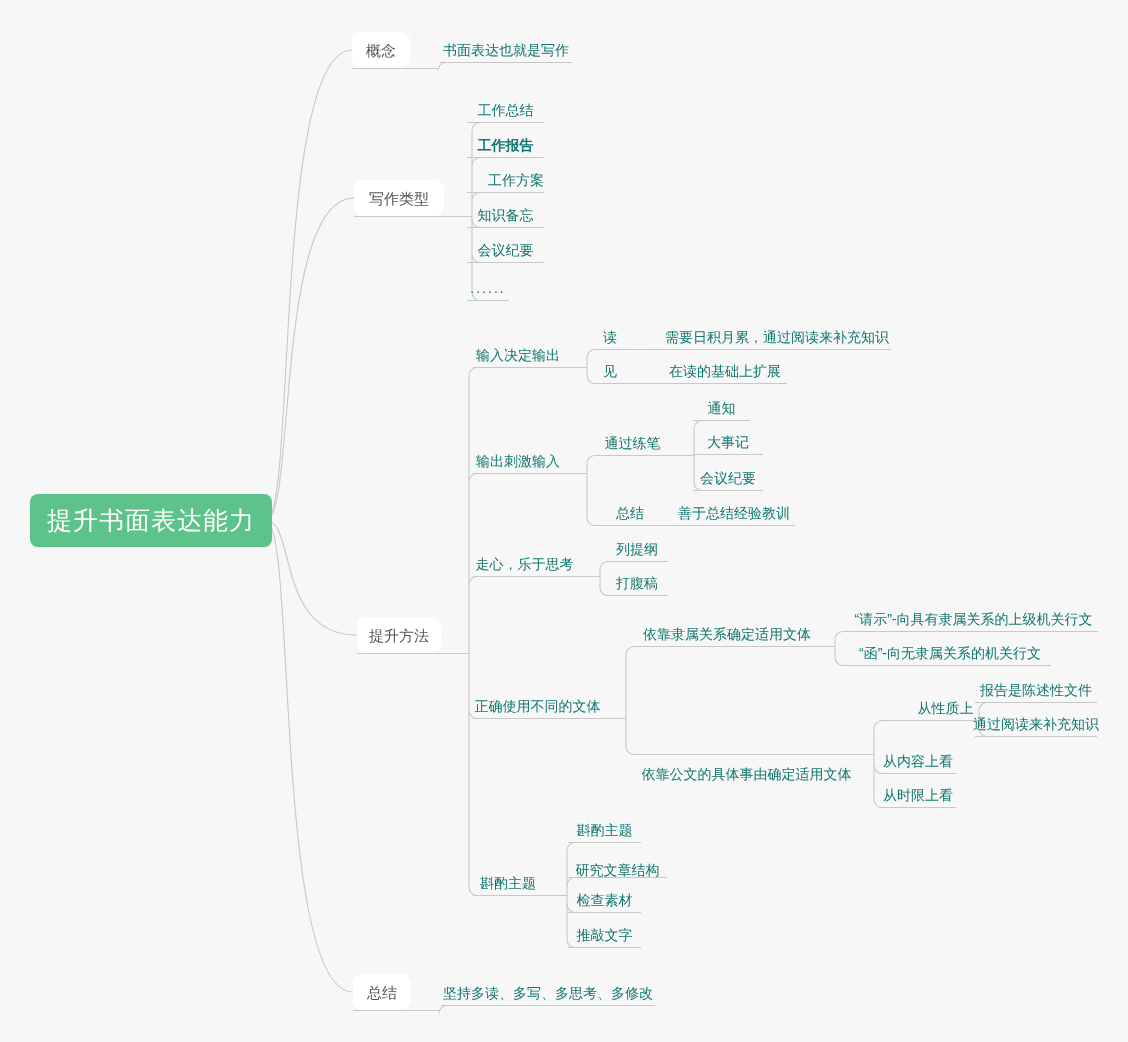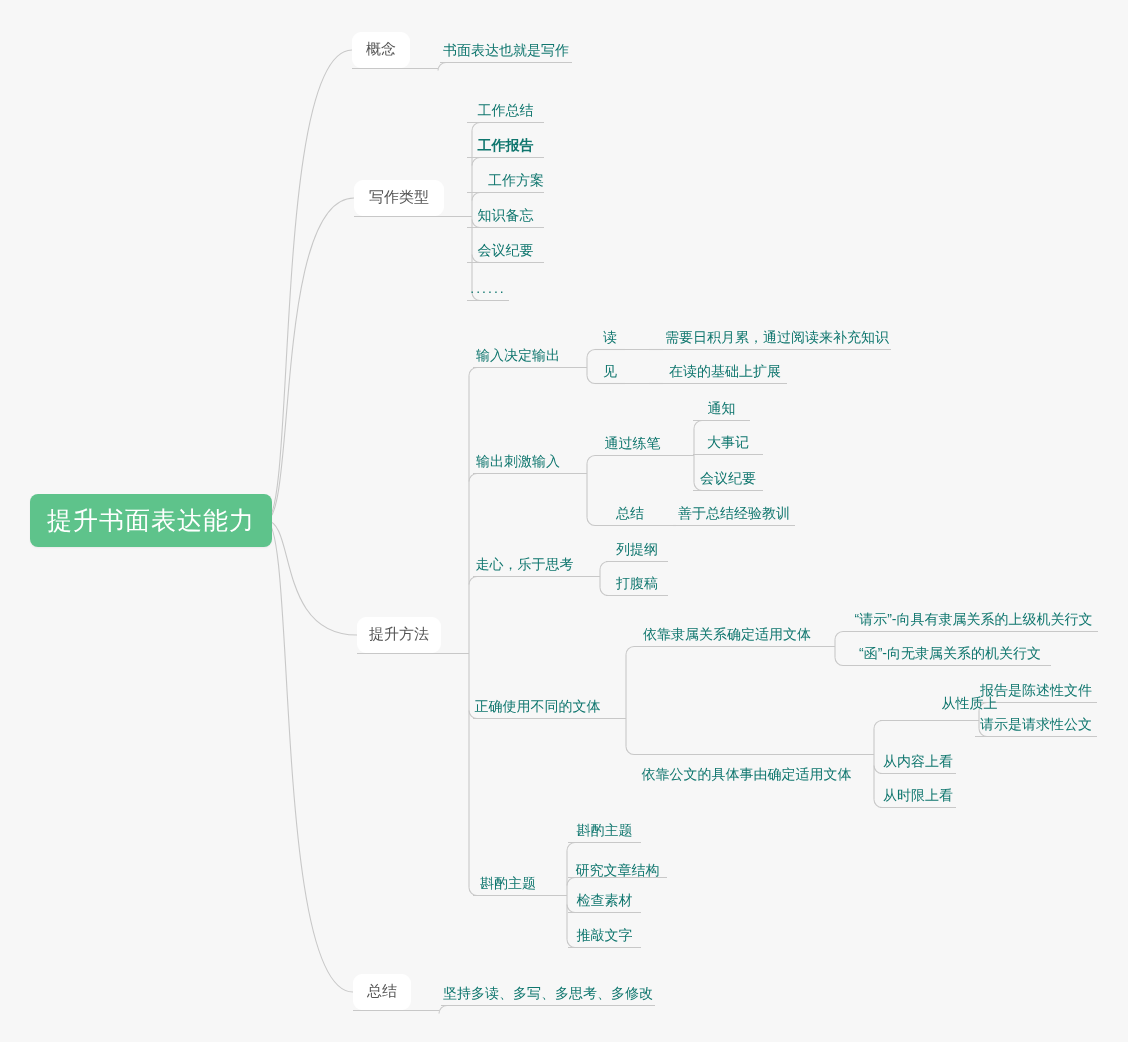--- a/index.html
+++ b/index.html
@@ -28,21 +28,20 @@
     letter-spacing:1px;
     box-shadow:0 1px 2px rgba(0,0,0,.05);
   }
   
   .node.lvl1{
     background:#ffffff;
     border-radius:9px;
     font-size:15px;
     padding:10px 14px;
     color:#555555;
-    font-family:Liberation Mono, monospace;
   }
   
   .node.plain{
     font-size:14px;
     color:#0f766e;
     padding:0 6px 6px 6px;
     background:transparent;
   }
   .node .dots{letter-spacing:2px;}
 </style>
@@ -246,28 +245,28 @@
       </div>
       <div class="node plain" style="left: 849px; top: 607px; width: 249px; height: 24px; display: flex; align-items: center; justify-content: center; padding: 0px;">
         <span>“请示”-向具有隶属关系的上级机关行文</span>
       </div>
       <div class="node plain" style="left: 849px; top: 641px; width: 202px; height: 24px; display: flex; align-items: center; justify-content: center; padding: 0px;">
         <span>“函”-向无隶属关系的机关行文</span>
       </div>
       <div class="node plain" style="left: 643px; top: 730px; width: 207px; height: 24px; display: flex; align-items: flex-start; justify-content: center; padding: 0px; margin-top: 37px;">
         <span>依靠公文的具体事由确定适用文体</span>
       </div>
-      <div class="node plain" style="left: 932px; top: 696px; width: 75px; height: 24px; display: flex; align-items: flex-start; justify-content: center; padding: 0px;">
+      <div class="node plain" style="left: 908px; top: 696px; width: 75px; height: 24px; display: flex; align-items: center; justify-content: center; padding: 0px;">
         <span>从性质上</span>
       </div>
       <div class="node plain" style="left: 975px; top: 678px; width: 122px; height: 24px; display: flex; align-items: center; justify-content: center; padding: 0px;">
         <span>报告是陈述性文件</span>
       </div>
       <div class="node plain" style="left: 975px; top: 712px; width: 122px; height: 24px; display: flex; align-items: center; justify-content: center; padding: 0px;">
-        <span>请示是请求性公文</span>
+        <span>通过阅读来补充知识</span>
       </div>
       <div class="node plain" style="left: 880px; top: 749px; width: 76px; height: 24px; display: flex; align-items: center; justify-content: center; padding: 0px;">
         <span>从内容上看</span>
       </div>
       <div class="node plain" style="left: 880px; top: 783px; width: 76px; height: 24px; display: flex; align-items: center; justify-content: center; padding: 0px;">
         <span>从时限上看</span>
       </div>
       <div class="node plain" style="left: 473px; top: 871px; width: 70px; height: 24px; display: flex; align-items: center; justify-content: center; padding: 0px;">
         <span>斟酌主题</span>
       </div>

